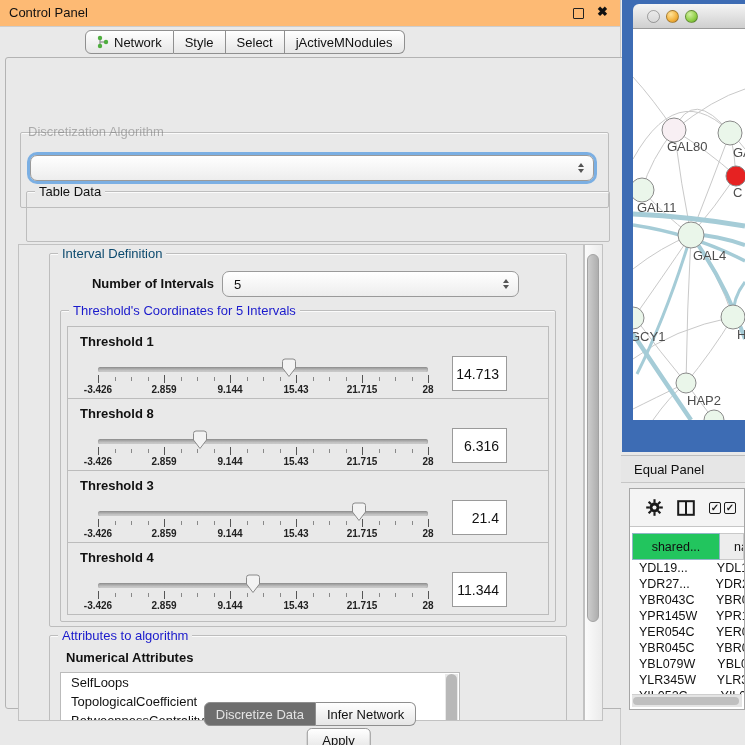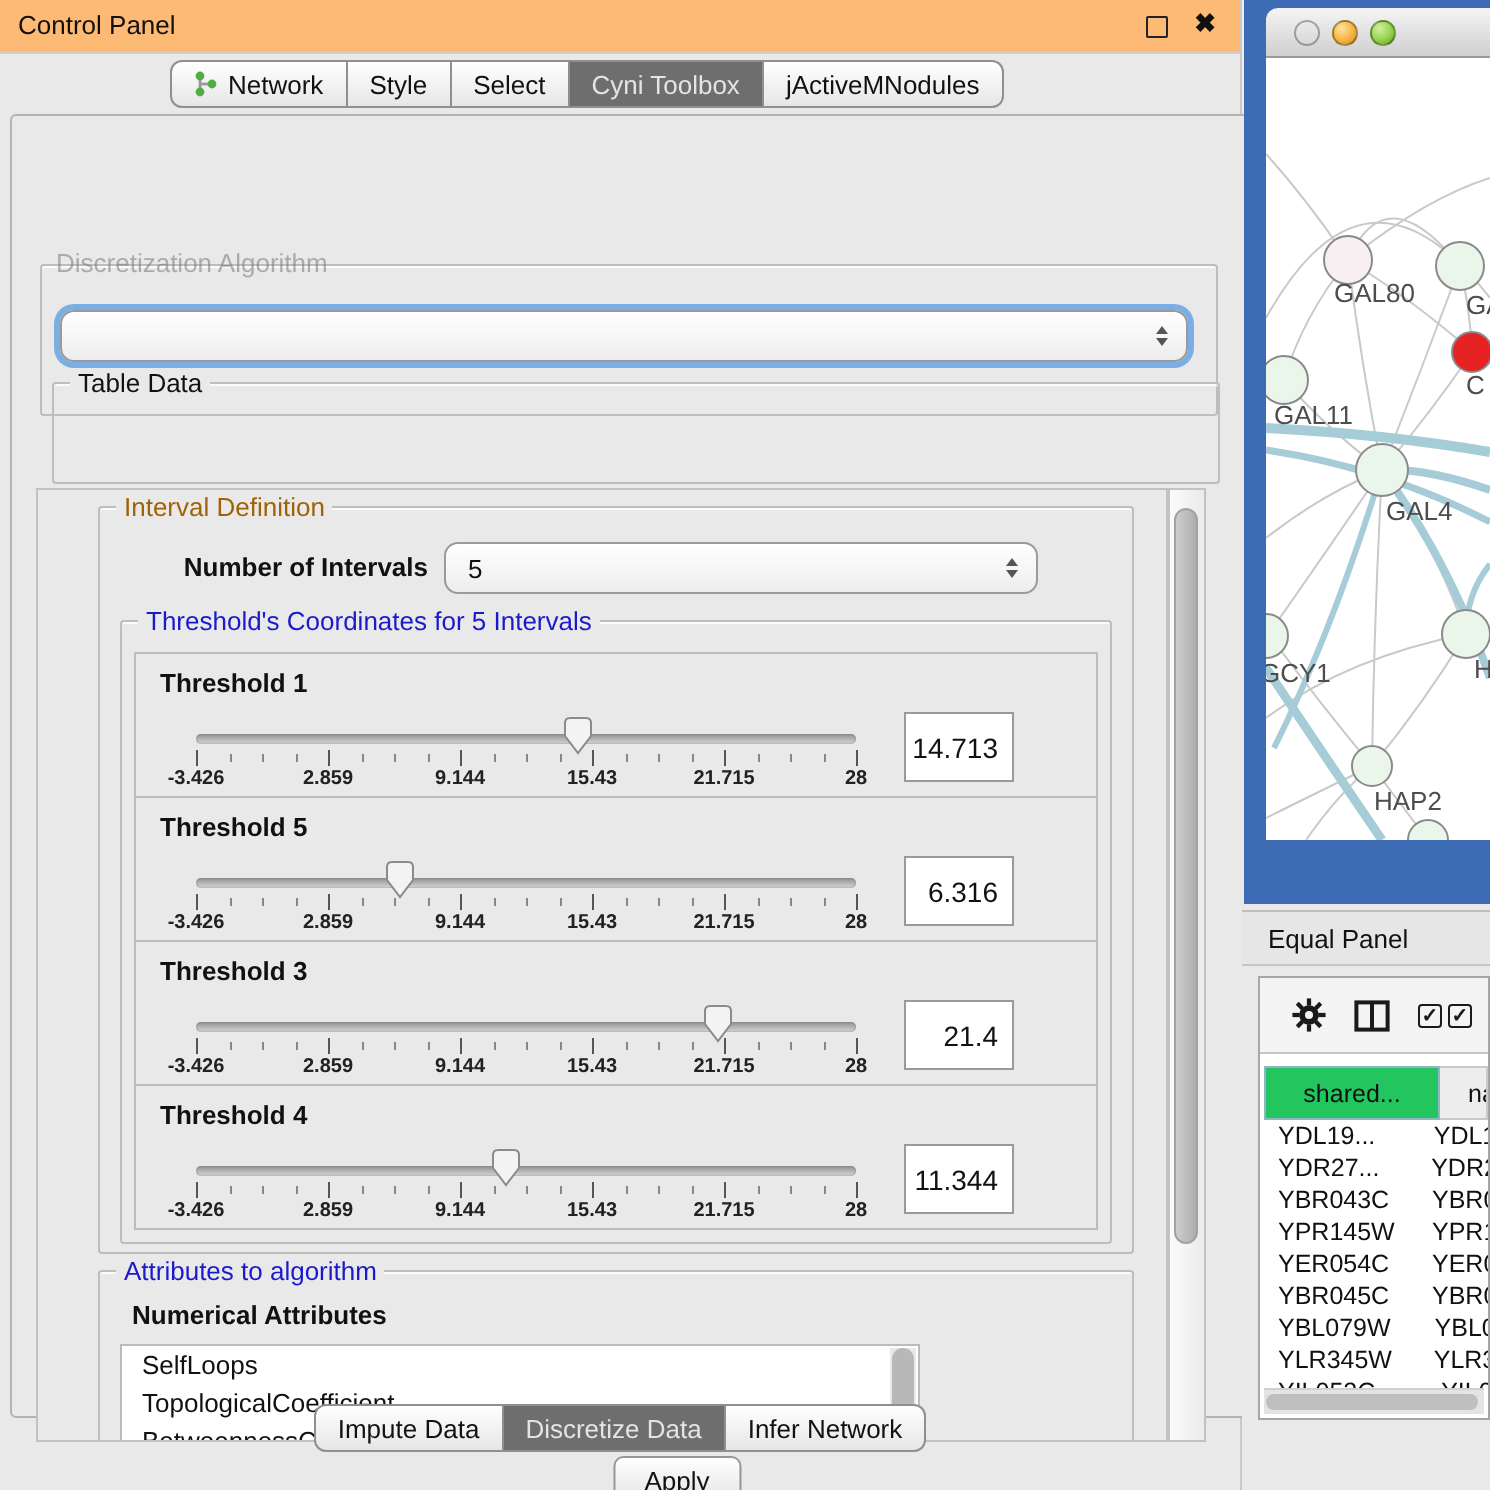--- a/index.html
+++ b/index.html
@@ -18,21 +18,21 @@
   .tab:first-child{border-left:1px solid #8f8f8f;border-radius:6px 0 0 6px;}
   .tab:last-child{border-radius:0 6px 6px 0;}
   .tab.sel{background:#6e6e6e;color:#e4e4e4;}
   #top-tabs{position:absolute;left:85px;top:30px;}
   #bottom-tabs{position:absolute;left:0;right:0;top:702px;display:flex;justify-content:center;}
 
   #content-panel{position:absolute;left:5px;top:57px;width:667px;height:652px;border:1px solid #b3b3b3;border-radius:3px;background:#e9e9e9;box-sizing:border-box;}
 
   .groupbox{position:absolute;border:1px solid #bdbdbd;border-radius:2px;box-shadow:inset 0 1px 0 rgba(255,255,255,.8);}
   .grouplabel{position:absolute;top:-8px;left:8px;background:#e9e9e9;padding:0 4px;font-size:13px;white-space:nowrap;}
-  .green{color:#a16207;} .blue{color:#1a1acc;}
+  .green{color:#0c4a6e;} .blue{color:#1a1acc;}
 
   .combo{position:absolute;background:linear-gradient(#ffffff,#ededed);border:1px solid #9a9a9a;border-radius:7px;font-size:13px;color:#111;display:flex;align-items:center;padding:0 11px;box-sizing:border-box;}
   .spinner{position:absolute;right:9px;top:50%;transform:translateY(-50%);display:flex;flex-direction:column;gap:2px;}
   .spinner .up{width:0;height:0;border-left:3.5px solid transparent;border-right:3.5px solid transparent;border-bottom:4.5px solid #555;}
   .spinner .dn{width:0;height:0;border-left:3.5px solid transparent;border-right:3.5px solid transparent;border-top:4.5px solid #555;}
 
   #ghost-label{position:absolute;left:22px;top:66px;font-size:13px;color:#777;opacity:.55;}
   #algo-combo{left:24px;top:97px;width:564px;height:26px;box-shadow:0 0 0 3px rgba(95,160,225,.8);z-index:5;}
   #algo-popup{position:absolute;left:13px;top:87px;width:565px;height:50px;background:#fff;border:1px solid #ababab;border-radius:2px;box-shadow:0 4px 10px rgba(0,0,0,.33);z-index:20;box-sizing:border-box;}
   #algo-popup .ph{height:17px;line-height:17px;text-align:center;color:#b5b5b5;font-size:13px;}
@@ -113,23 +113,20 @@
             <circle cx="3" cy="11" r="2.2" fill="#4fae3f"></circle>
             <circle cx="9" cy="7" r="2.2" fill="#4fae3f"></circle>
           </svg>
           <span>Network</span>
         </div>
         <div class="tab">
           <span>Style</span>
         </div>
         <div class="tab">
           <span>Select</span>
-        </div>
-        <div class="tab sel">
-          <span>Cyni Toolbox</span>
         </div>
         <div class="tab">
           <span>jActiveMNodules</span>
         </div>
       </div>
 
     <div id="content-panel">
 
       <div class="groupbox" style="left:14px;top:74px;width:587px;height:74px;"></div>
       <div id="ghost-label">Discretization Algorithm</div>
@@ -190,21 +187,21 @@
                   <div class="tick major" style="left:360.0px;top:48px;height:8px;"></div>
                   <div class="ticklabel" style="left:0.0px;">-3.426</div>
                   <div class="ticklabel" style="left:66.0px;">2.859</div>
                   <div class="ticklabel" style="left:132.0px;">9.144</div>
                   <div class="ticklabel" style="left:198.0px;">15.43</div>
                   <div class="ticklabel" style="left:264.0px;">21.715</div>
                   <div class="ticklabel" style="left:330.0px;">28</div>
                   <div class="vbox">14.713</div>
                 </div>
                 <div class="tpanel" style="top: 87px;">
-                  <div class="ttitle">Threshold 5</div>
+                  <div class="ttitle">Threshold 8</div>
                   <div class="track"></div>
                   <div class="thumb" style="left:124.3px;"><svg width="16" height="20" viewBox="0 0 16 20">
                       <path d="M1.5,3.5 Q1.5,1 4,1 L12,1 Q14.5,1 14.5,3.5 L14.5,10 L8,18.5 L1.5,10 Z" fill="#f3f3f3" stroke="#8a8a8a" stroke-width="1"></path>
                     </svg></div>
                   <div class="tick major" style="left:30.0px;top:48px;height:8px;"></div>
                   <div class="tick" style="left:46.5px;top:50px;height:4px;"></div>
                   <div class="tick" style="left:63.0px;top:50px;height:4px;"></div>
                   <div class="tick" style="left:79.5px;top:50px;height:4px;"></div>
                   <div class="tick major" style="left:96.0px;top:48px;height:8px;"></div>
                   <div class="tick" style="left:112.5px;top:50px;height:4px;"></div>
@@ -323,23 +320,20 @@
       </div>
       <div id="vscroll">
           <div id="vscroll-thumb"></div>
         </div>
 
       <div id="apply-btn">Apply</div>
     </div>
 
     <div id="bottom-tabs">
         <div class="tabstrip" id="bottom-tabstrip">
-          <div class="tab">
-            <span>Impute Data</span>
-          </div>
           <div class="tab sel">
             <span>Discretize Data</span>
           </div>
           <div class="tab">
             <span>Infer Network</span>
           </div>
         </div>
       </div>
   </div>
 

